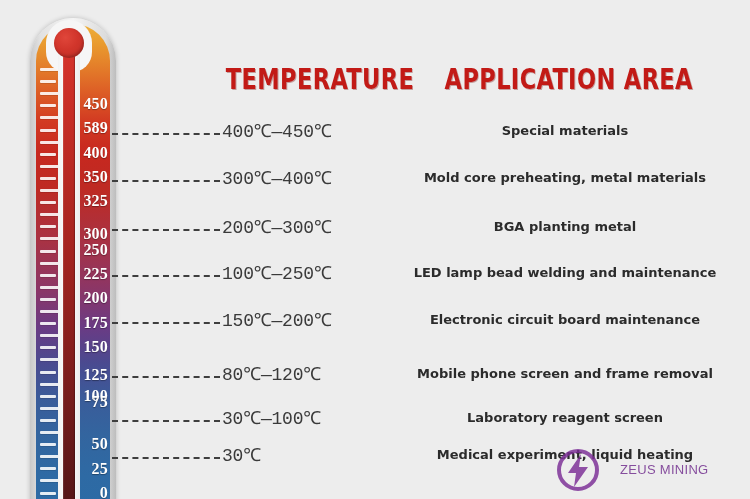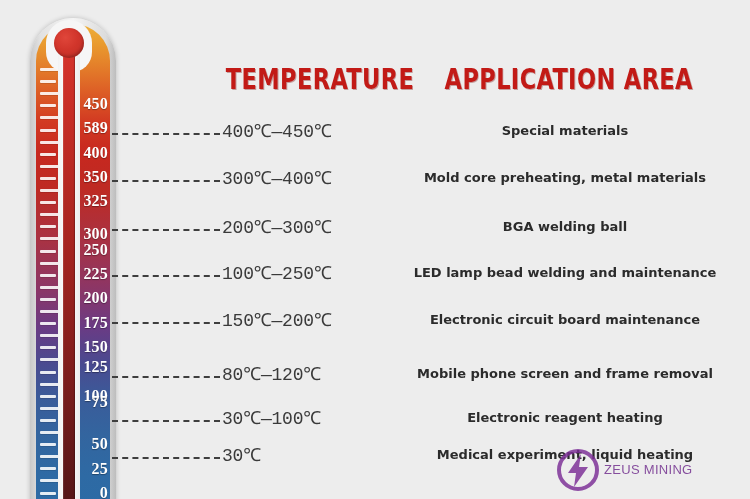--- a/index.html
+++ b/index.html
@@ -131,21 +131,21 @@
     white-space:nowrap;
   }
 
   
   #watermark{
     position:absolute;left:555px;top:443px;width:195px;height:54px;
     display:flex;align-items:center;
     opacity:.82;
   }
   #wm-mark{width:46px;height:46px;flex:0 0 46px;position:relative;}
-  #wm-text{margin-left:3px;color:#6f2a8c;line-height:16px;}
+  #wm-text{margin-left:19px;color:#6f2a8c;line-height:16px;}
   .wm-line{
     font-family:"Liberation Sans",sans-serif;
     font-size:13px;font-weight:400;letter-spacing:.3px;
     color:#6f2a8c;white-space:nowrap;
   }
 </style>
 </head>
 <body>
 
 <div id="stage">
@@ -196,21 +196,21 @@
         <div class="scale-num" style="top: 104.3px;">589</div>
         <div class="scale-num" style="top: 128.6px;">400</div>
         <div class="scale-num" style="top: 152.9px;">350</div>
         <div class="scale-num" style="top: 177.2px;">325</div>
         <div class="scale-num" style="top: 210px;">300</div>
         <div class="scale-num" style="top: 225.8px; text-align: center;">250</div>
         <div class="scale-num" style="top: 250.1px;">225</div>
         <div class="scale-num" style="top: 274.4px;">200</div>
         <div class="scale-num" style="top: 298.7px;">175</div>
         <div class="scale-num" style="top: 323px;">150</div>
-        <div class="scale-num" style="top: 343px;">125</div>
+        <div class="scale-num" style="top: 351px;">125</div>
         <div class="scale-num" style="top: 371.6px;">100</div>
         <div class="scale-num" style="top: 378px;">75</div>
         <div class="scale-num" style="top: 420.2px;">50</div>
         <div class="scale-num" style="top: 444.5px;">25</div>
         <div class="scale-num" style="top: 468.8px;">0</div>
       </div>
     <div class="bulb-ring"></div>
     <div class="tube-channel"></div>
     <div class="tube"></div>
     <div class="bulb"></div>
@@ -226,41 +226,41 @@
         <div class="app">Special materials</div>
       </div>
       <div class="row" style="top: 180px;">
         <div class="dash"></div>
         <div class="temp">300℃—400℃</div>
         <div class="app">Mold core preheating, metal materials</div>
       </div>
       <div class="row" style="top: 229px;">
         <div class="dash"></div>
         <div class="temp">200℃—300℃</div>
-        <div class="app">BGA welding ball</div>
+        <div class="app">BGA planting metal</div>
       </div>
       <div class="row" style="top: 275px;">
         <div class="dash"></div>
         <div class="temp">100℃—250℃</div>
         <div class="app">LED lamp bead welding and maintenance</div>
       </div>
       <div class="row" style="top: 322px;">
         <div class="dash"></div>
         <div class="temp">150℃—200℃</div>
         <div class="app">Electronic circuit board maintenance</div>
       </div>
       <div class="row" style="top: 376px;">
         <div class="dash"></div>
         <div class="temp">80℃—120℃</div>
         <div class="app">Mobile phone screen and frame removal</div>
       </div>
       <div class="row" style="top: 420px;">
         <div class="dash"></div>
         <div class="temp">30℃—100℃</div>
-        <div class="app">Electronic reagent heating</div>
+        <div class="app">Laboratory reagent screen</div>
       </div>
       <div class="row" style="top: 457px;">
         <div class="dash"></div>
         <div class="temp">30℃</div>
         <div class="app">Medical experiment, liquid heating</div>
       </div>
     </div>
 
   <div id="watermark">
     <div id="wm-mark">

